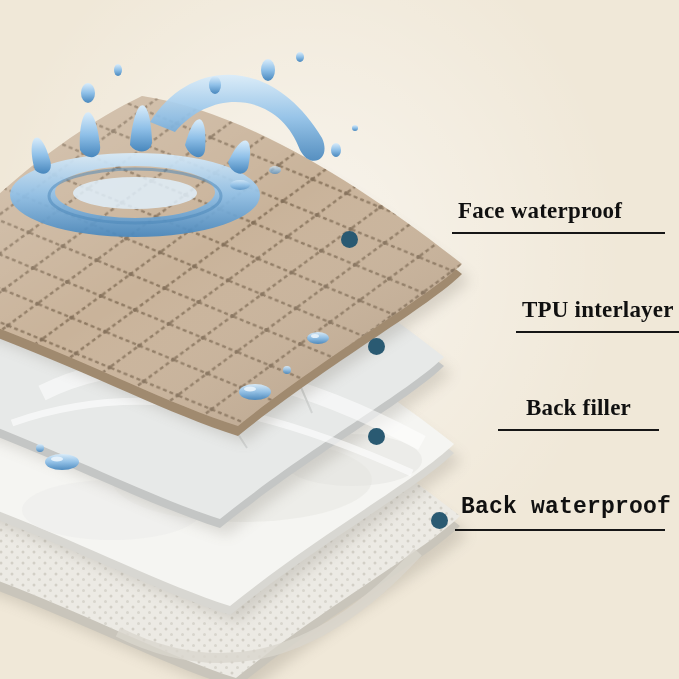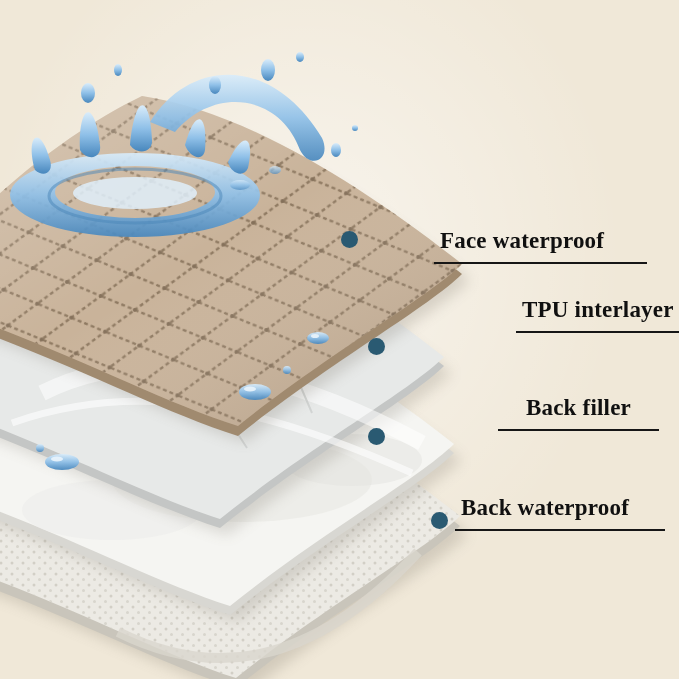--- a/index.html
+++ b/index.html
@@ -137,30 +137,30 @@
       <ellipse cx="250" cy="389" rx="6" ry="2.5" fill="#eaf4fc" opacity="0.9"></ellipse>
       <ellipse cx="318" cy="338" rx="11" ry="6" fill="url(#waterG)" opacity="0.95"></ellipse>
       <ellipse cx="315" cy="336" rx="4" ry="2" fill="#eaf4fc" opacity="0.9"></ellipse>
       <circle cx="287" cy="370" r="4" fill="url(#waterG)" opacity="0.9"></circle>
       <ellipse cx="62" cy="462" rx="17" ry="8" fill="url(#waterG)" opacity="0.95"></ellipse>
       <ellipse cx="57" cy="459" rx="6" ry="2.5" fill="#eaf4fc" opacity="0.9"></ellipse>
       <circle cx="40" cy="448" r="4" fill="url(#waterG)" opacity="0.9"></circle>
     </g>
   </svg>
 
-  <div class="callout" style="left:434px; top:197px; width:207px;margin-top:30px;">
+  <div class="callout" style="left:452px; top:197px; width:207px;">
     <span>Face waterproof</span>
   </div>
   <div class="callout" style="left:468px; top:296px; width:191px;margin-left:48px;">
     <span>TPU interlayer</span>
   </div>
   <div class="callout center" style="left:498px; top:394px; width:161px;">
     <span>Back filler</span>
   </div>
-  <div class="callout" style="left:455px; top:494px; width:204px;">
+  <div class="callout" style="left:455px; top:494px; width:204px;font-family:Liberation Mono, monospace;">
     <span>Back waterproof</span>
   </div>
 
   <div class="dot" style="left:341px; top:231px;"></div>
   <div class="dot" style="left:368px; top:338px;"></div>
   <div class="dot" style="left:368px; top:428px;"></div>
   <div class="dot" style="left:431px; top:512px;"></div>
 
 </div>
 

